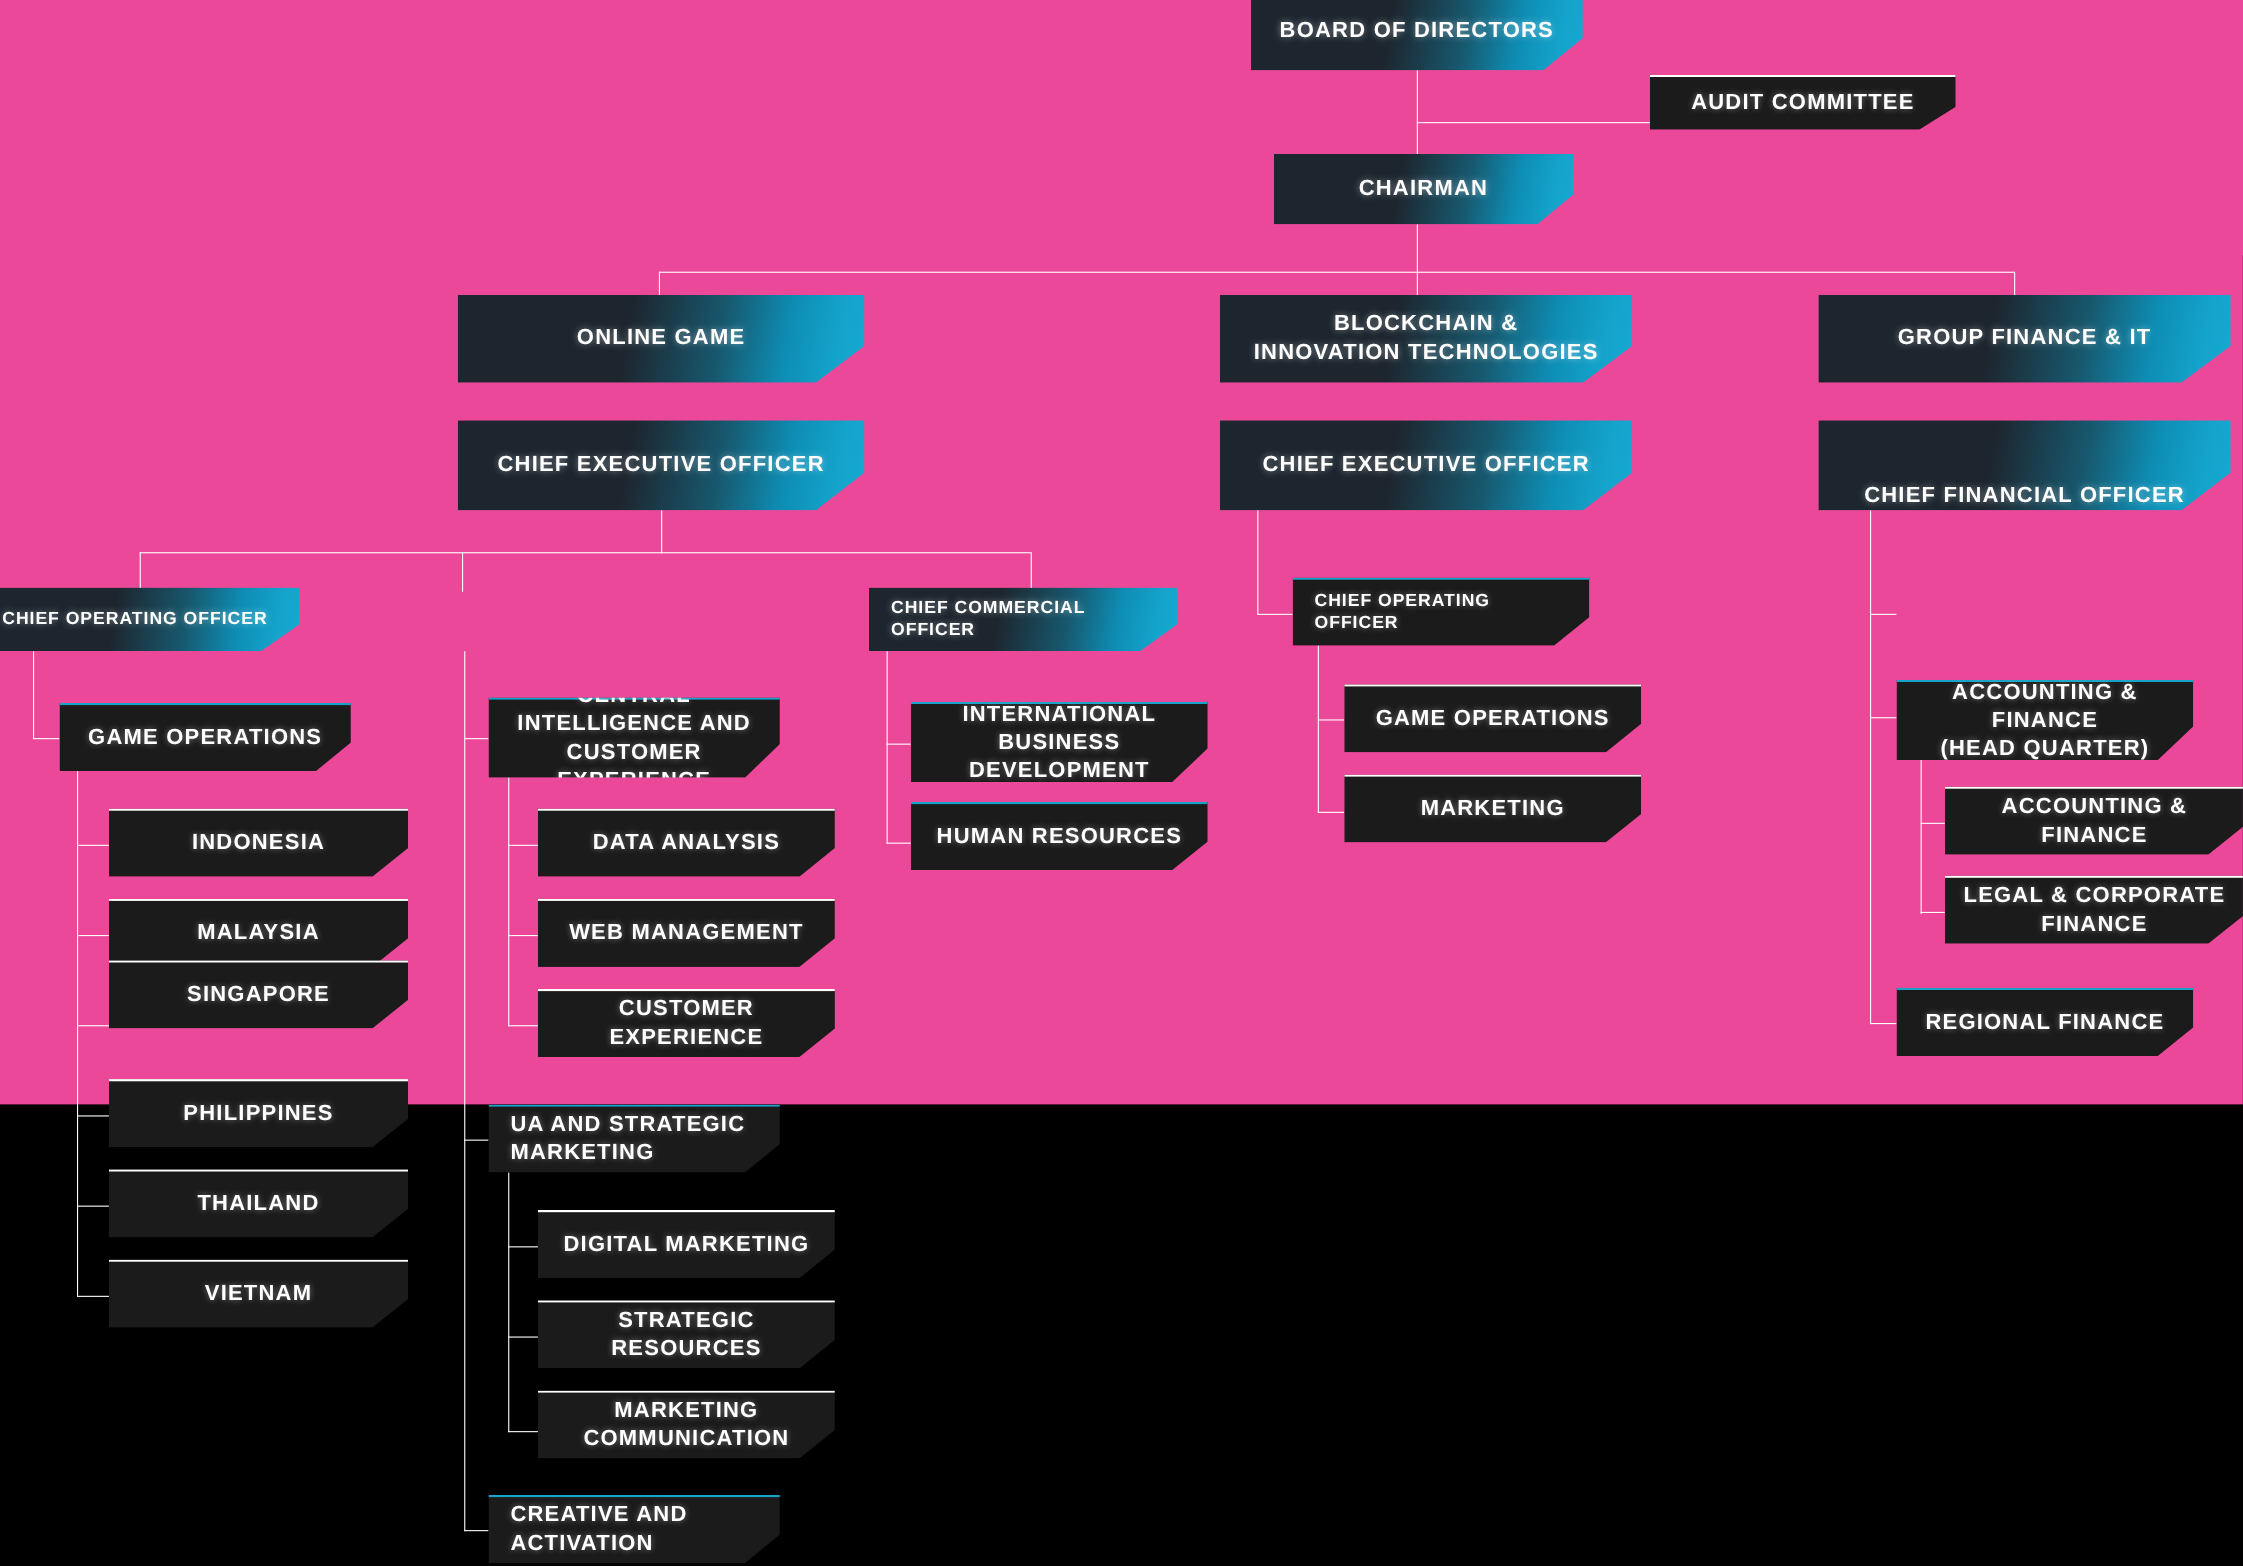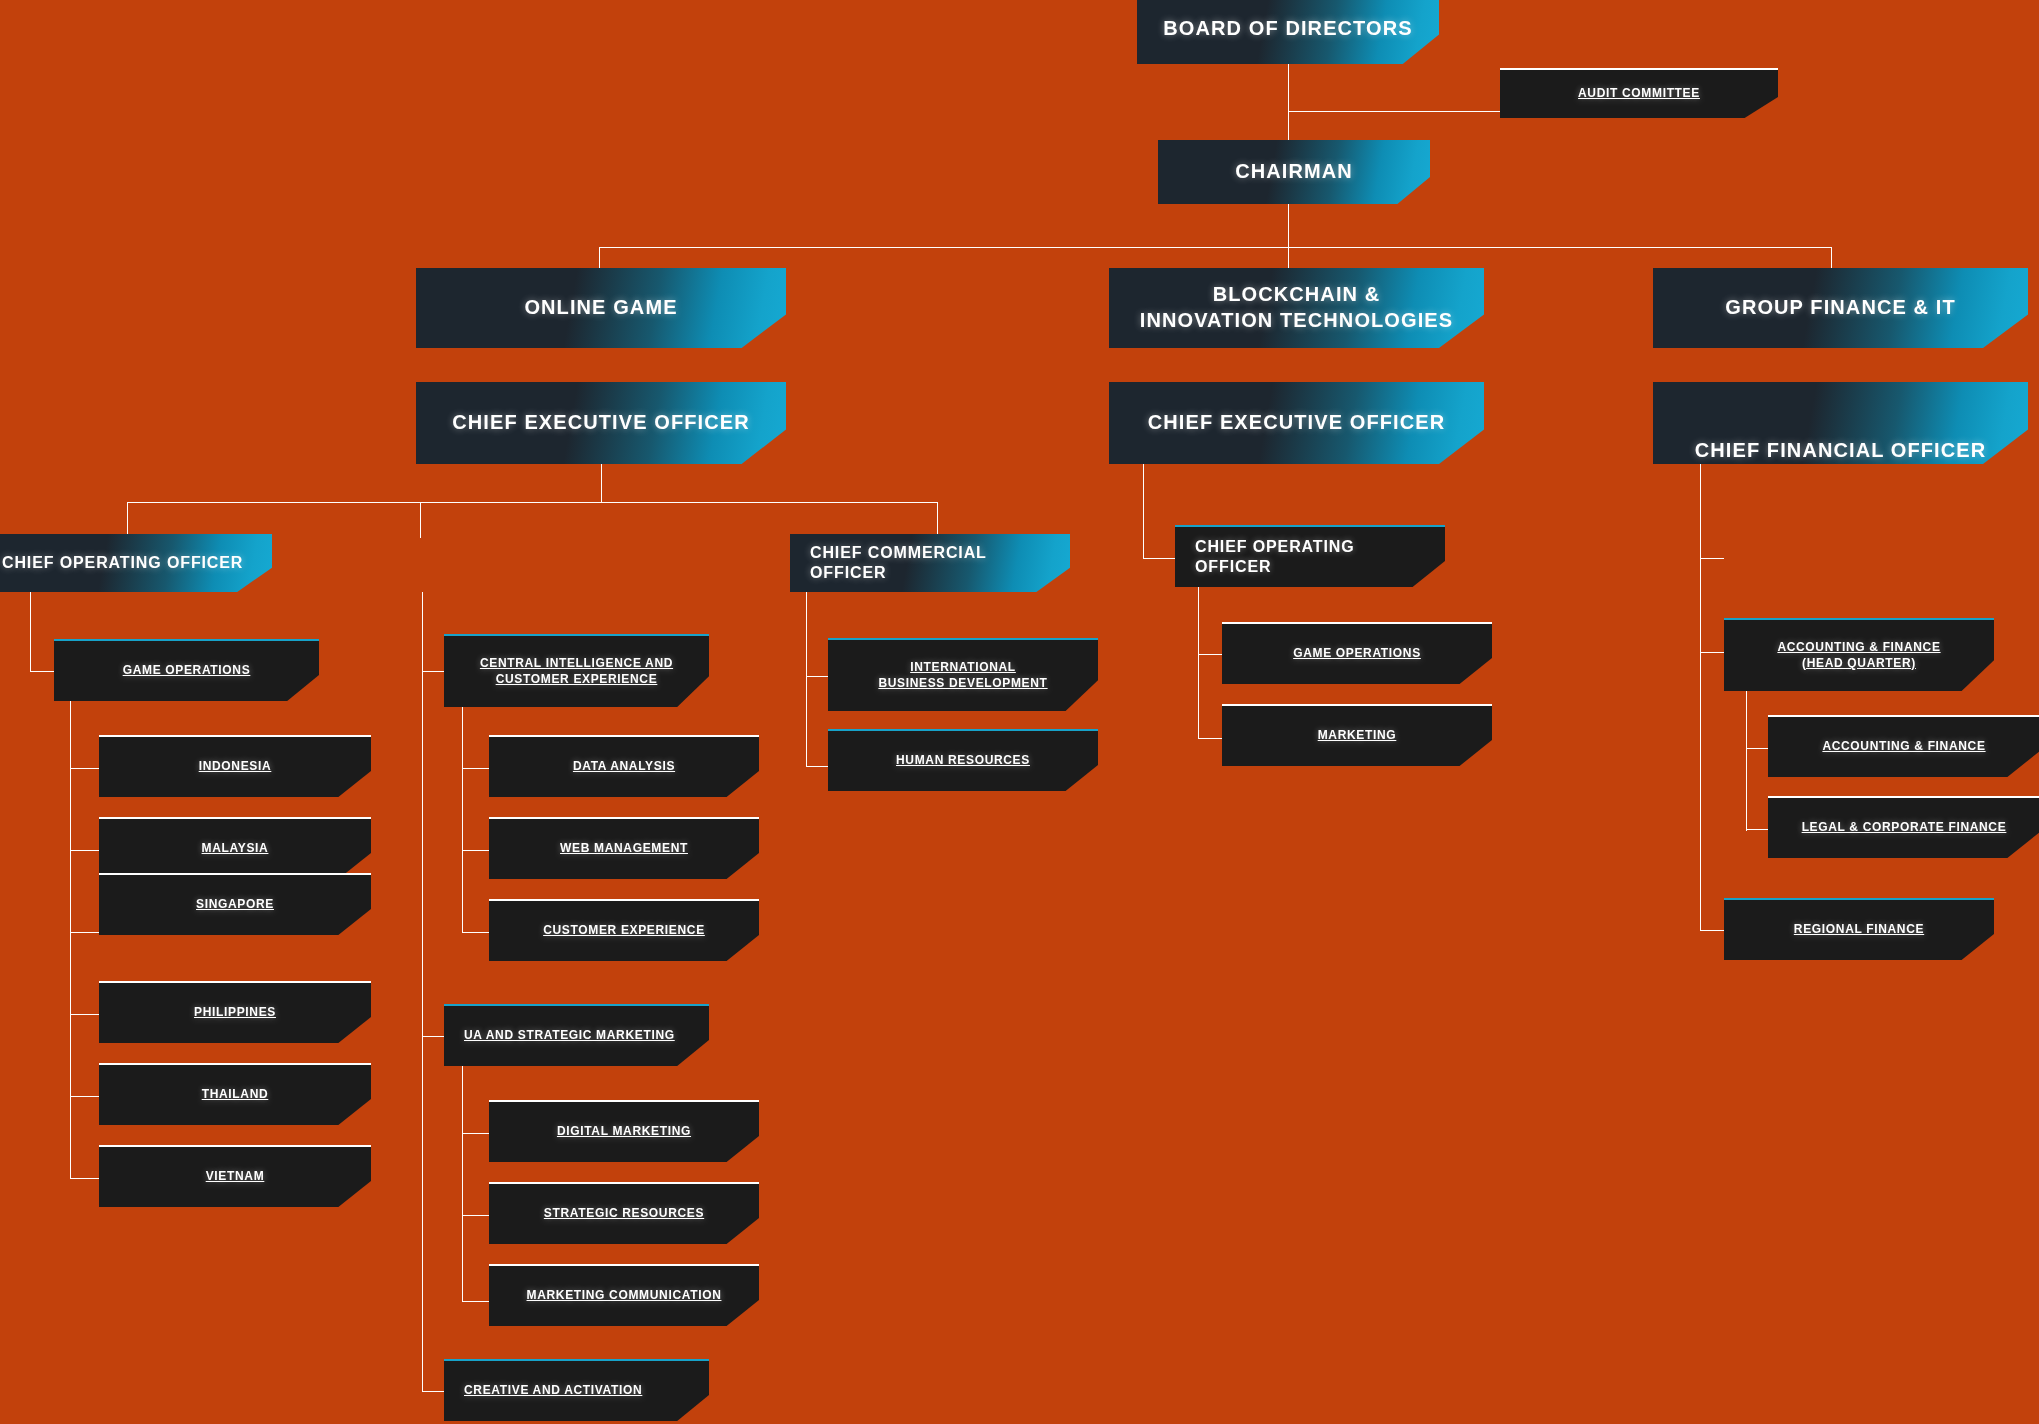--- a/index.html
+++ b/index.html
@@ -7,22 +7,22 @@
   html, body {
     background:#000;
     width:2039px;
     height:1424px;
     overflow:hidden;
     font-family:"Liberation Sans", sans-serif;
   }
   #chart {
     position:relative;
     width:2039px;
-    height:1424px;
-    background:#c2410c;
+    height:1004px;
+    background:#ec4899;
   }
 
   
   .ln {
     position:absolute;
     background:#ffffff;
   }
   .ln.h { height:1px; }
   .ln.v { width:1px; }
 
@@ -58,21 +58,21 @@
   
   .node.cyan-top { border-top:2px solid #17a2c9; }
   .node.white-top { border-top:2px solid #ffffff; }
 
   
   .node.left   { justify-content:flex-start; text-align:left; padding-left:20px; }
 
   
   .s-xl  { font-size:20px; font-weight:600; }
   .s-md  { font-size:16px; font-weight:600; }
-  .s-sm  { font-size:12px; font-weight:600;text-decoration:underline; }
+  .s-sm  { font-size:20px; font-weight:600; }
 </style>
 </head>
 <body>
 
 <div id="chart">
 
   <div class="node grad s-xl" style="left:1137px; top:-6px; width:302px; height:70px;">
     <span class="t">BOARD OF DIRECTORS</span>
   </div>
 

